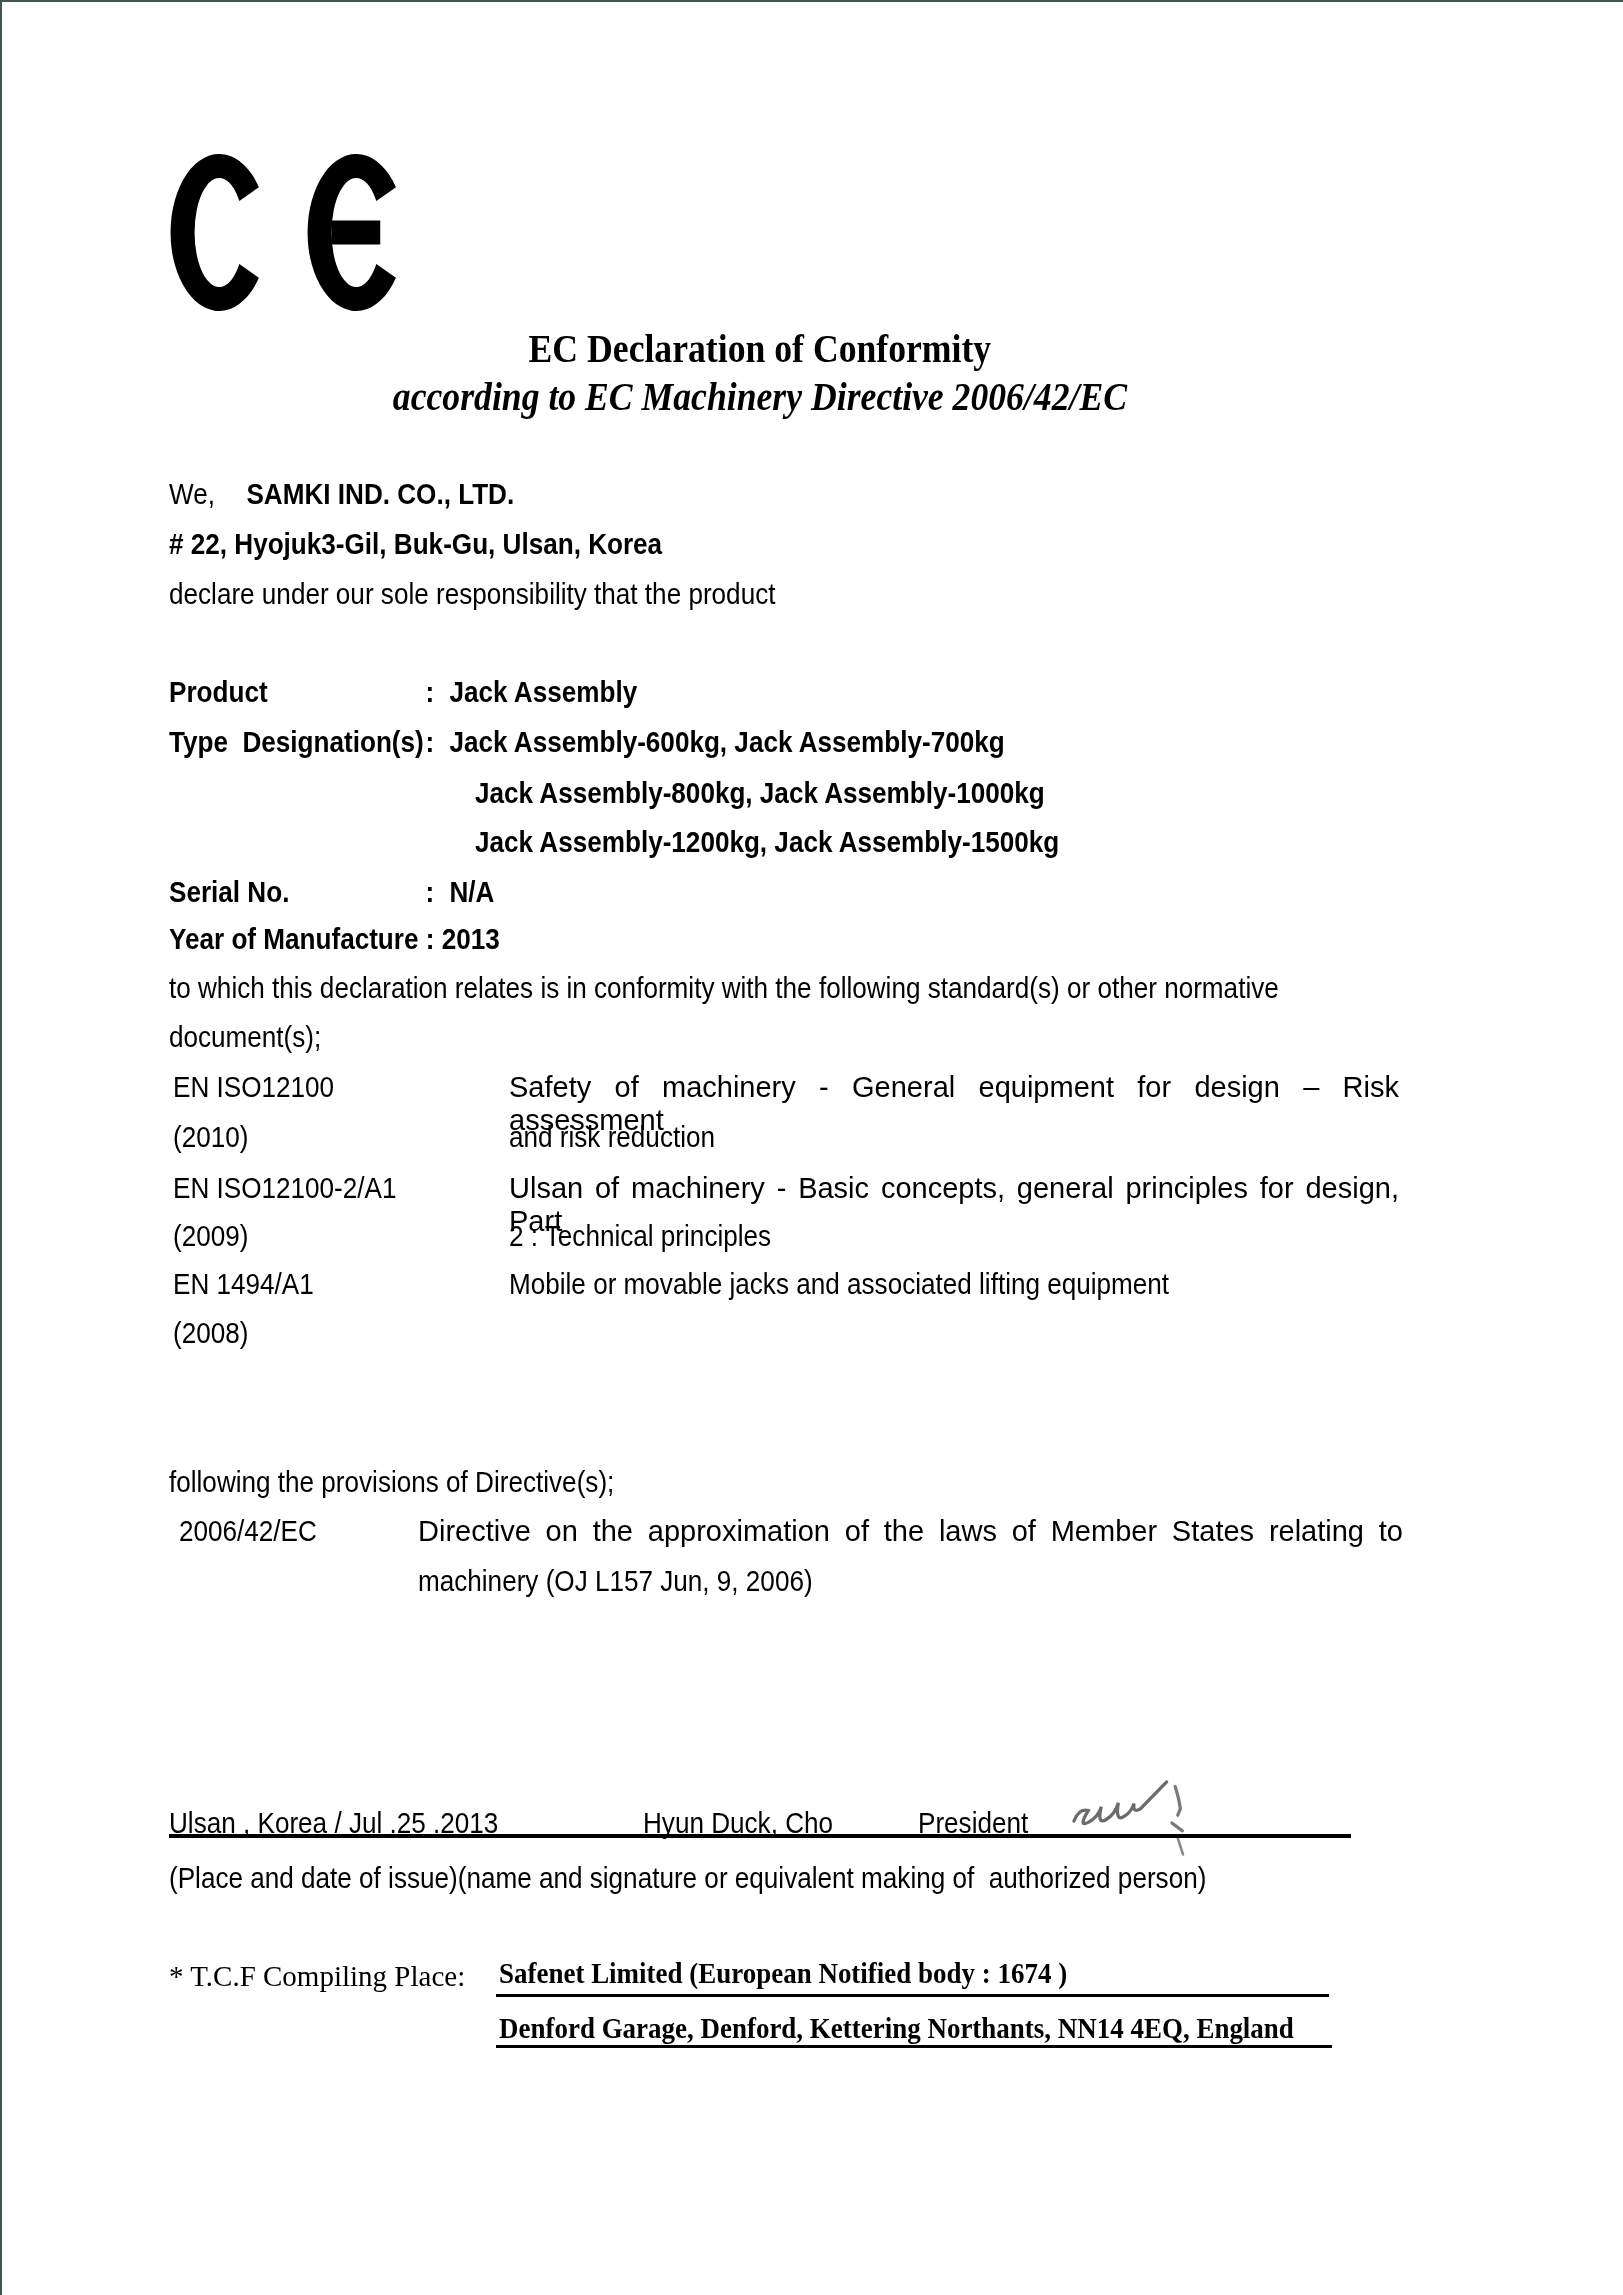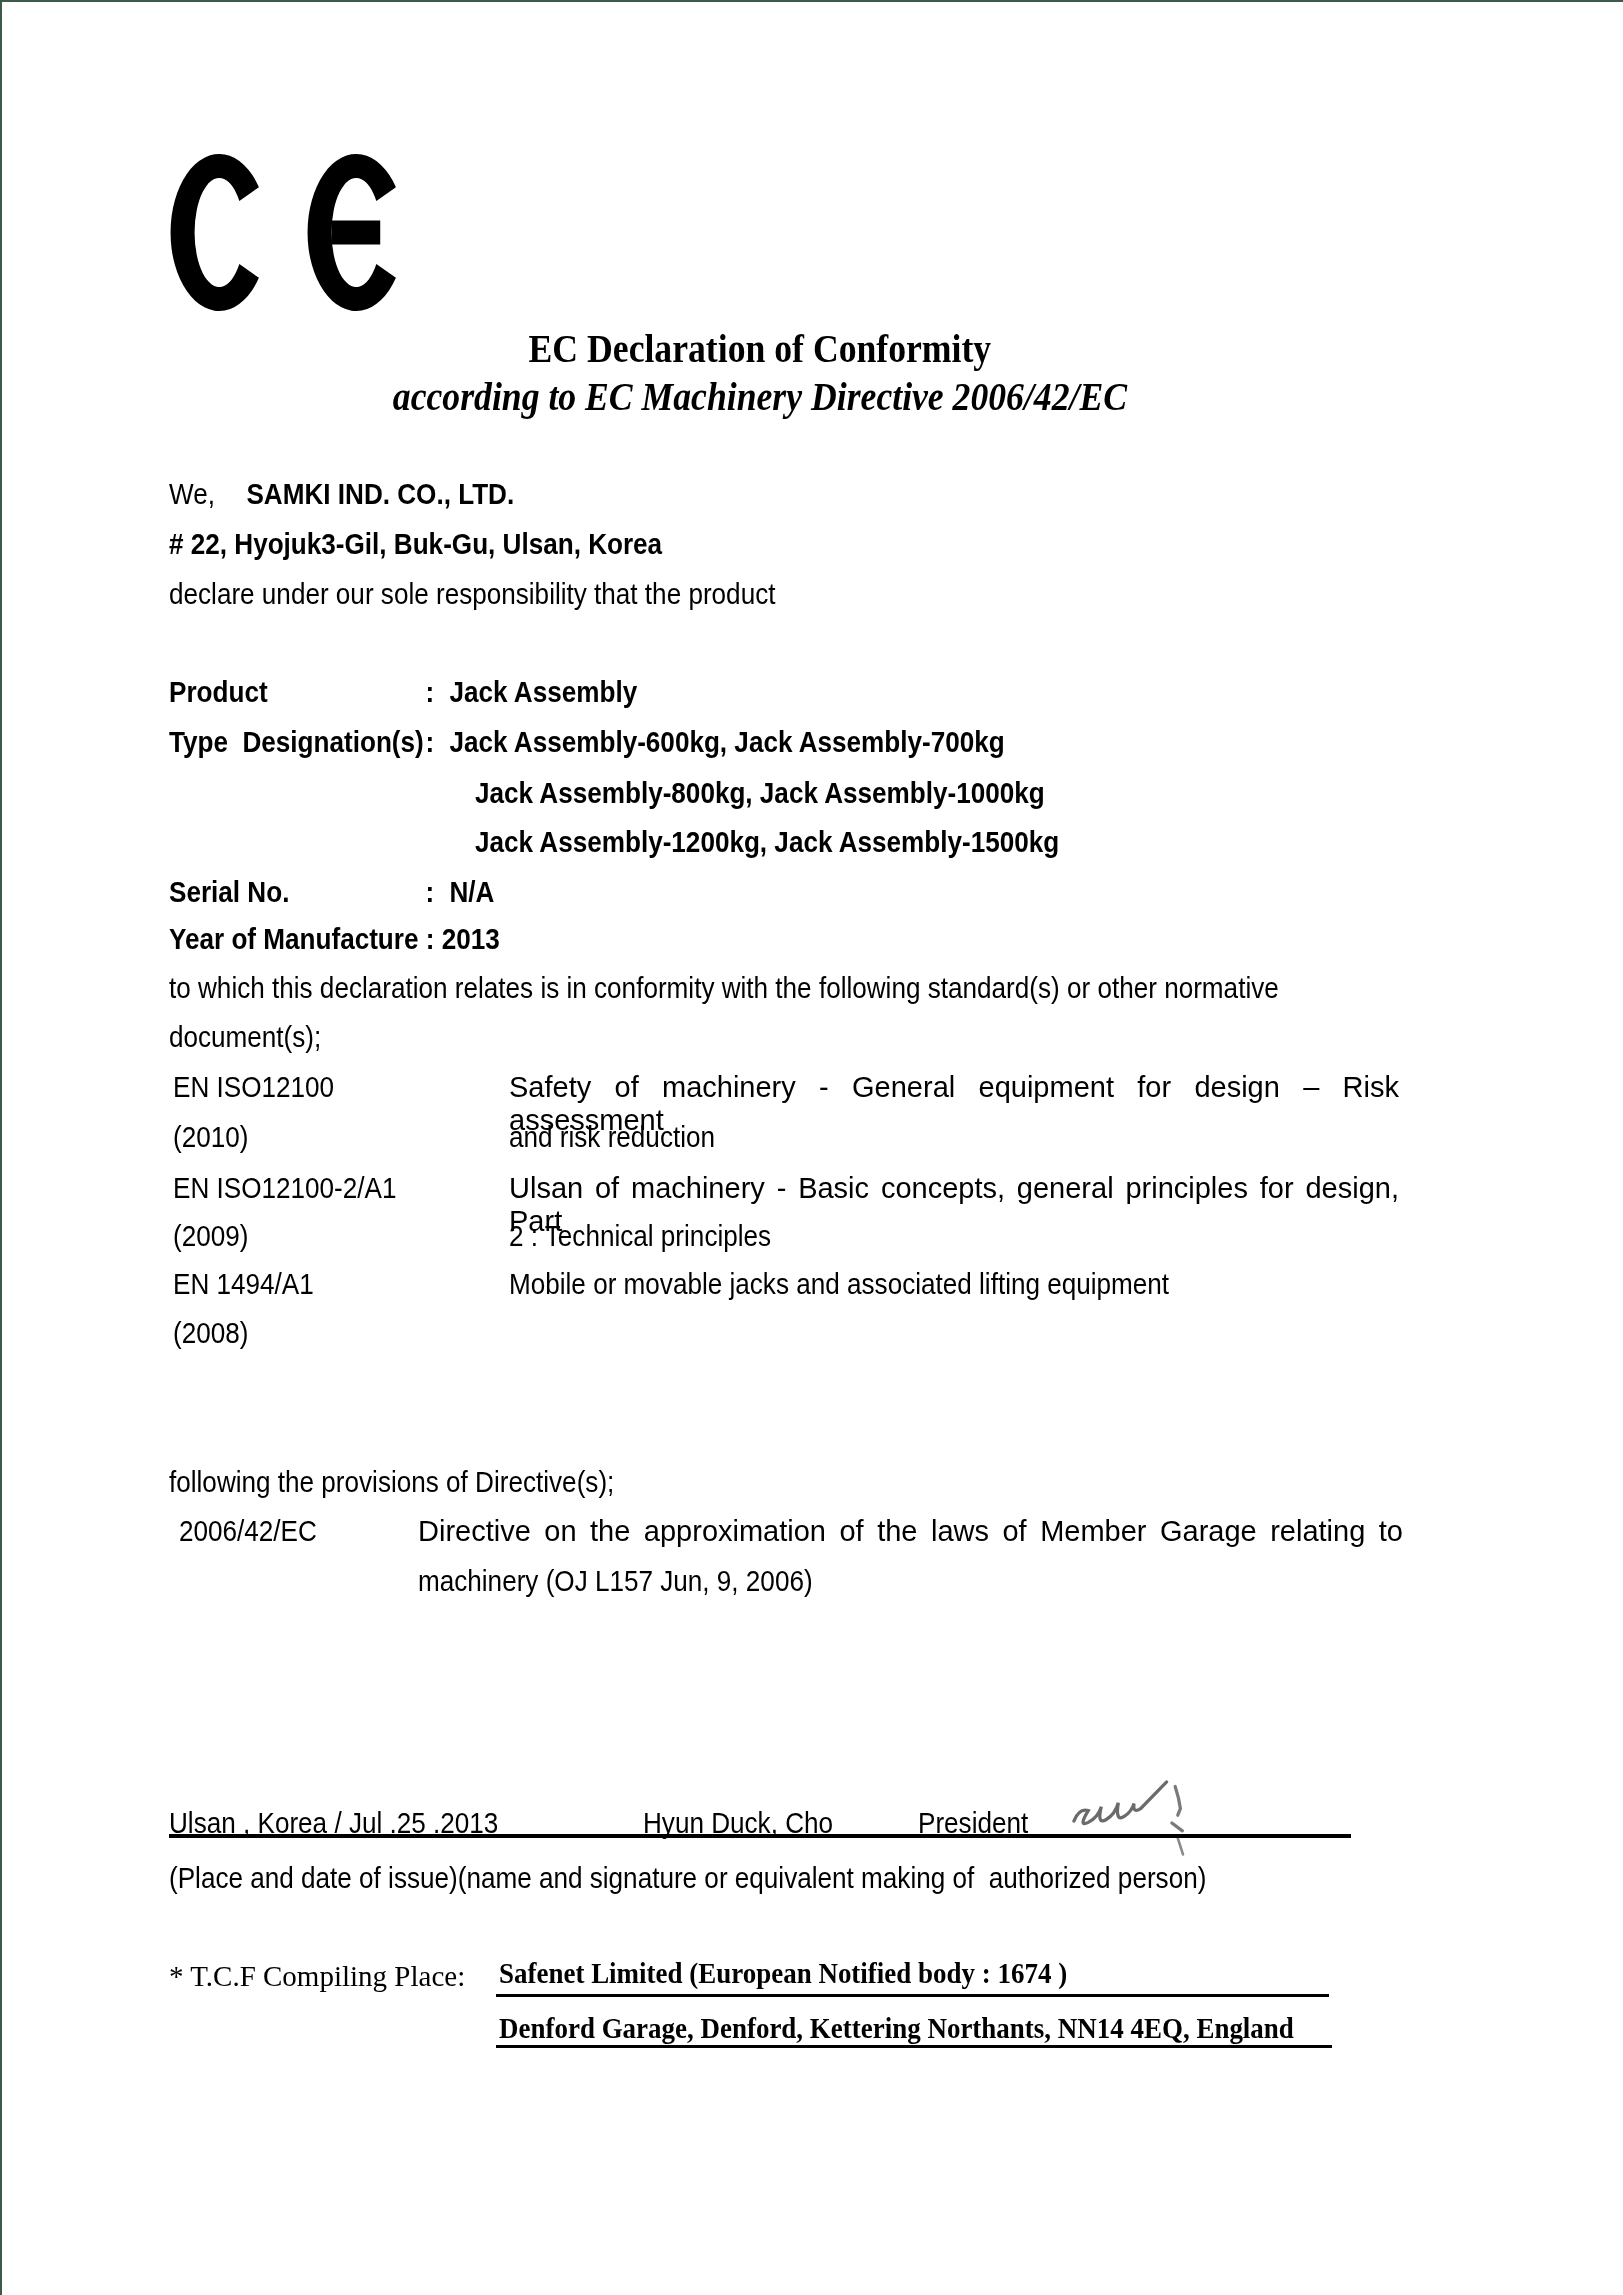--- a/index.html
+++ b/index.html
@@ -98,21 +98,21 @@
   <div class="just sans" style="left:507px; top:1170px; width:890px;">Ulsan of machinery - Basic concepts, general principles for design, Part</div>
   <div class="abs sans cond" style="left:171px; top:1218px;">(2009)</div>
   <div class="abs sans cond" style="left:507px; top:1218px;">2 : Technical principles</div>
 
   <div class="abs sans cond" style="left:171px; top:1266px;">EN 1494/A1</div>
   <div class="abs sans cond" style="left:507px; top:1266px;">Mobile or movable jacks and associated lifting equipment</div>
   <div class="abs sans cond" style="left:171px; top:1315px;">(2008)</div>
 
   <div class="abs sans cond" style="left:167px; top:1464px;">following the provisions of Directive(s);</div>
   <div class="abs sans cond" style="left:177px; top:1513px;">2006/42/EC</div>
-  <div class="just sans" style="left:416px; top:1513px; width:985px;">Directive on the approximation of the laws of Member Garage relating to</div>
+  <div class="just sans" style="left:416px; top:1513px; width:985px;">Directive on the approximation of the laws of Member States relating to</div>
   <div class="abs sans cond" style="left:416px; top:1563px;">machinery (OJ L157 Jun, 9, 2006)</div>
 
   <div class="abs sans cond" style="left:167px; top:1805px;">Ulsan , Korea / Jul .25 .2013</div>
   <div class="abs sans cond" style="left:641px; top:1805px;">Hyun Duck, Cho</div>
   <div class="abs sans cond" style="left:916px; top:1805px;">President</div>
 
   <svg class="abs" style="left:1060px; top:1757px;" width="144" height="98" viewBox="0 0 220 150">
     <path d="M18 95 q8 -20 22 -16 q-16 26 0 18 q15 -8 20 -24 q-7 28 7 20 q14 -8 19 -26 q-5 30 9 21 q12 -8 15 -20 q-2 16 10 8 L160 35" stroke="#6b6b6b" stroke-width="5" fill="none" stroke-linecap="round"></path>
     <path d="M173 42 q6 18 8 34 l-4 10" stroke="#7a7a7a" stroke-width="5" fill="none" stroke-linecap="round"></path>
     <path d="M168 98 l16 12" stroke="#7a7a7a" stroke-width="5" fill="none" stroke-linecap="round"></path>

